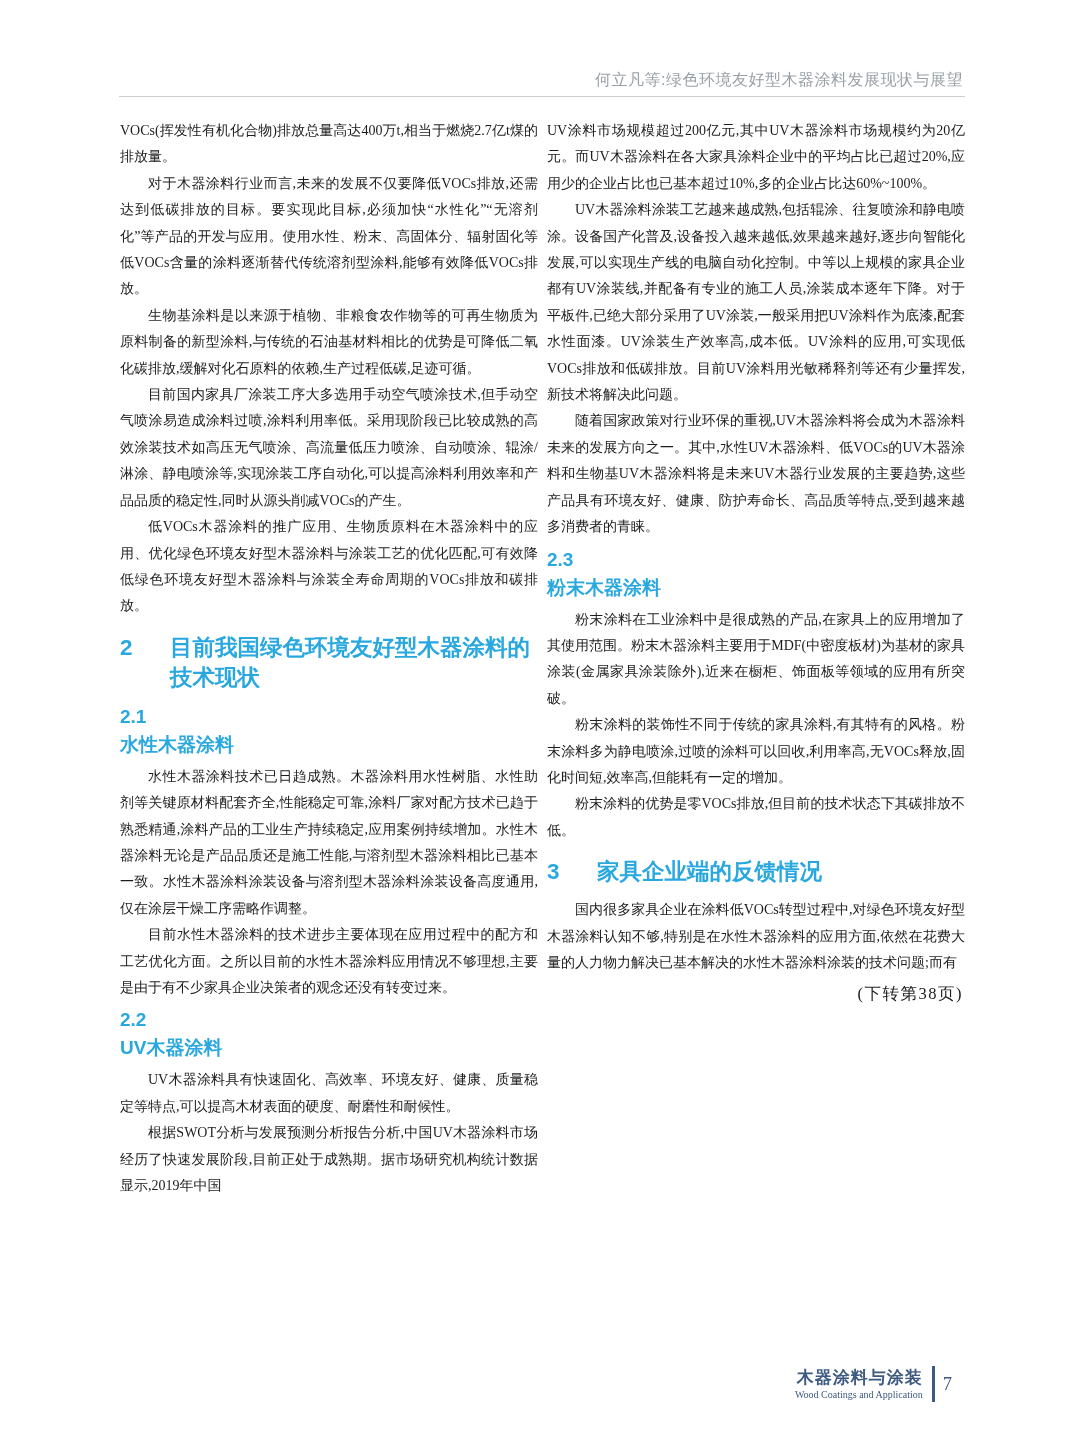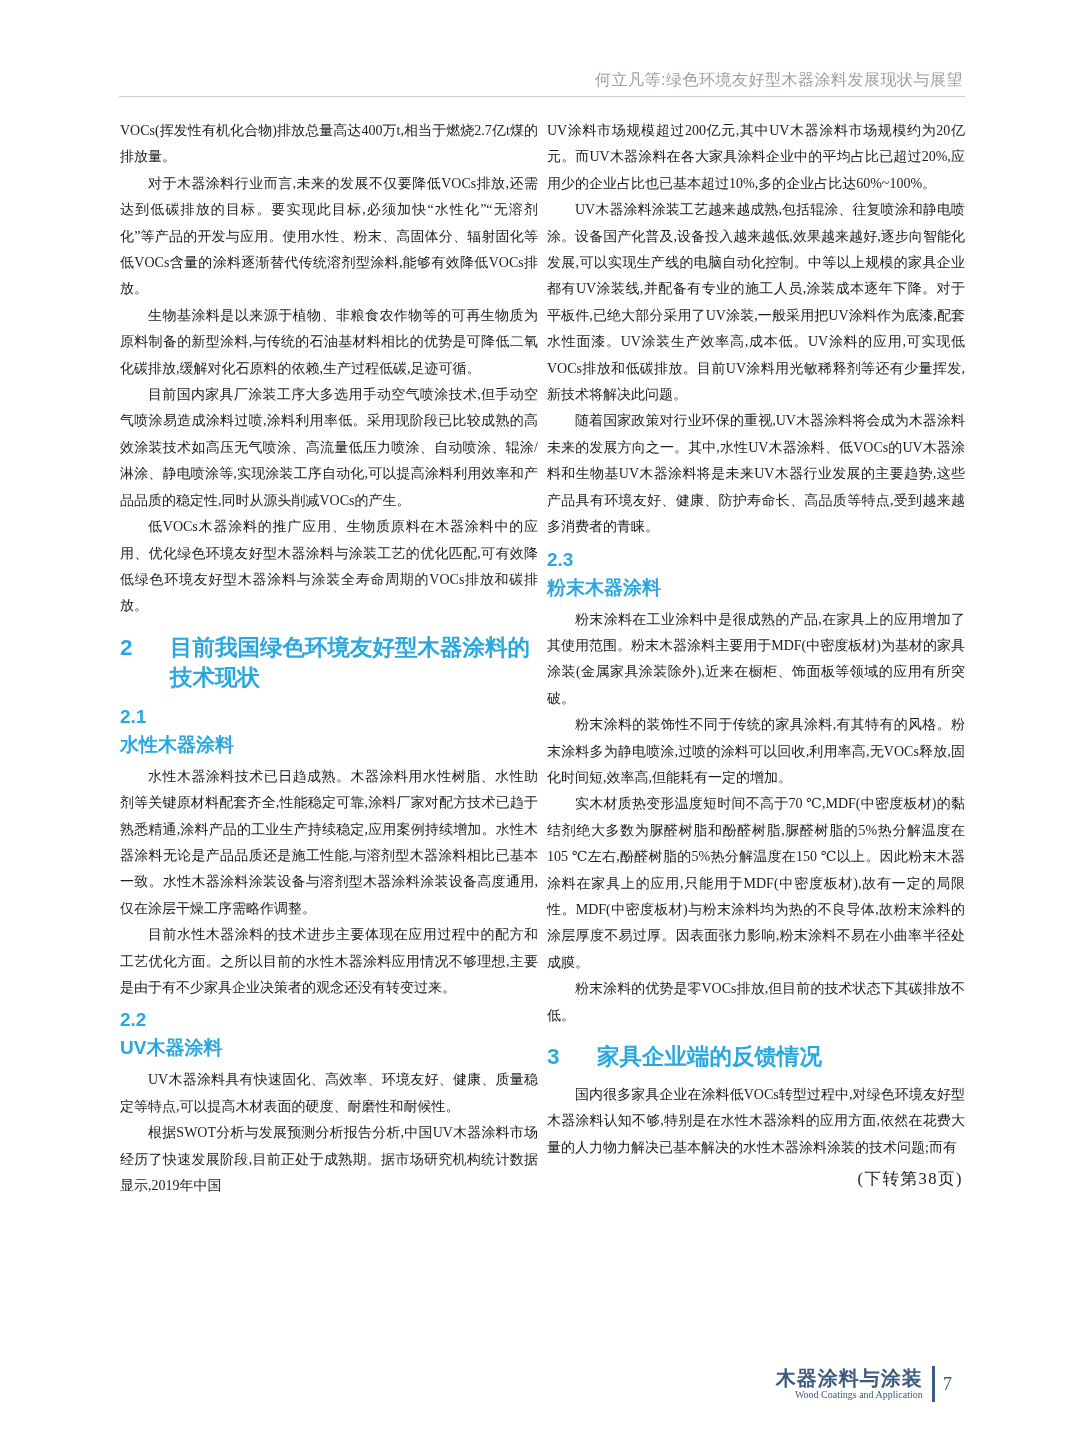--- a/index.html
+++ b/index.html
@@ -85,21 +85,21 @@
     align-items: center;
   }
   .footer-titles {
     display: flex;
     flex-direction: column;
     align-items: flex-end;
   }
   .journal-cn {
     font-family: "Liberation Sans", "DejaVu Sans", sans-serif;
     font-weight: bold;
-    font-size: 20px;
+    font-size: 17px;
     letter-spacing: 1px;
     color: var(--navy, #3d5a80);
     line-height: 20px;
   }
   .journal-en {
     font-size: 10px;
     color: var(--navy, #3d5a80);
     line-height: 12px;
     margin-top: 1px;
   }
@@ -150,21 +150,20 @@
   <div class="column col-right" id="col-right">
       <p class="body-p">UV涂料市场规模超过200亿元,其中UV木器涂料市场规模约为20亿元。而UV木器涂料在各大家具涂料企业中的平均占比已超过20%,应用少的企业占比也已基本超过10%,多的企业占比达60%~100%。</p>
       <p class="body-p indent">UV木器涂料涂装工艺越来越成熟,包括辊涂、往复喷涂和静电喷涂。设备国产化普及,设备投入越来越低,效果越来越好,逐步向智能化发展,可以实现生产线的电脑自动化控制。中等以上规模的家具企业都有UV涂装线,并配备有专业的施工人员,涂装成本逐年下降。对于平板件,已绝大部分采用了UV涂装,一般采用把UV涂料作为底漆,配套水性面漆。UV涂装生产效率高,成本低。UV涂料的应用,可实现低VOCs排放和低碳排放。目前UV涂料用光敏稀释剂等还有少量挥发,新技术将解决此问题。</p>
       <p class="body-p indent">随着国家政策对行业环保的重视,UV木器涂料将会成为木器涂料未来的发展方向之一。其中,水性UV木器涂料、低VOCs的UV木器涂料和生物基UV木器涂料将是未来UV木器行业发展的主要趋势,这些产品具有环境友好、健康、防护寿命长、高品质等特点,受到越来越多消费者的青睐。</p>
       <div class="heading-2">
         <span class="h-num">2.3</span>
         <span class="h-text">粉末木器涂料</span>
       </div>
       <p class="body-p indent">粉末涂料在工业涂料中是很成熟的产品,在家具上的应用增加了其使用范围。粉末木器涂料主要用于MDF(中密度板材)为基材的家具涂装(金属家具涂装除外),近来在橱柜、饰面板等领域的应用有所突破。</p>
       <p class="body-p indent">粉末涂料的装饰性不同于传统的家具涂料,有其特有的风格。粉末涂料多为静电喷涂,过喷的涂料可以回收,利用率高,无VOCs释放,固化时间短,效率高,但能耗有一定的增加。</p>
-      <p class="body-p indent">实木材质热变形温度短时间不高于70 ℃,MDF(中密度板材)的黏结剂绝大多数为脲醛树脂和酚醛树脂,脲醛树脂的5%热分解温度在105 ℃左右,酚醛树脂的5%热分解温度在150 ℃以上。因此粉末木器涂料在家具上的应用,只能用于MDF(中密度板材),故有一定的局限性。MDF(中密度板材)与粉末涂料均为热的不良导体,故粉末涂料的涂层厚度不易过厚。因表面张力影响,粉末涂料不易在小曲率半径处成膜。</p>
       <p class="body-p indent">粉末涂料的优势是零VOCs排放,但目前的技术状态下其碳排放不低。</p>
       <div class="heading-1">
         <span class="h-num">3</span>
         <span class="h-text">家具企业端的反馈情况</span>
       </div>
       <p class="body-p indent">国内很多家具企业在涂料低VOCs转型过程中,对绿色环境友好型木器涂料认知不够,特别是在水性木器涂料的应用方面,依然在花费大量的人力物力解决已基本解决的水性木器涂料涂装的技术问题;而有</p>
       <p class="continuation-note">(下转第38页)</p>
     </div>
 
   <div class="page-footer">

